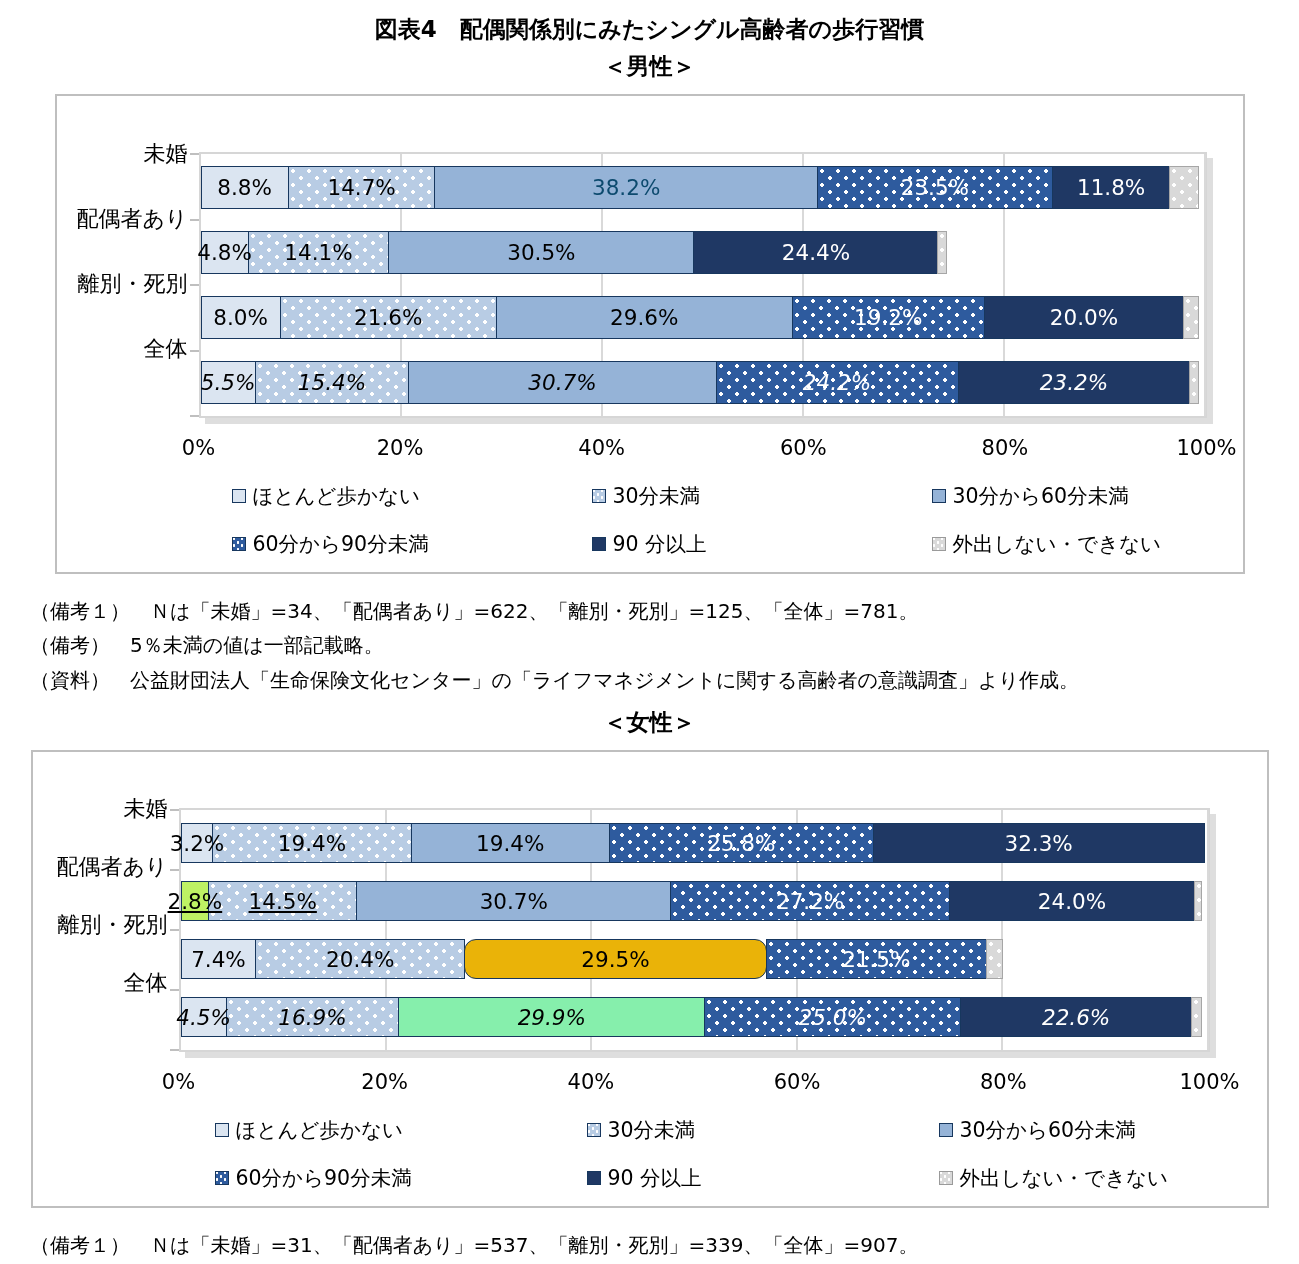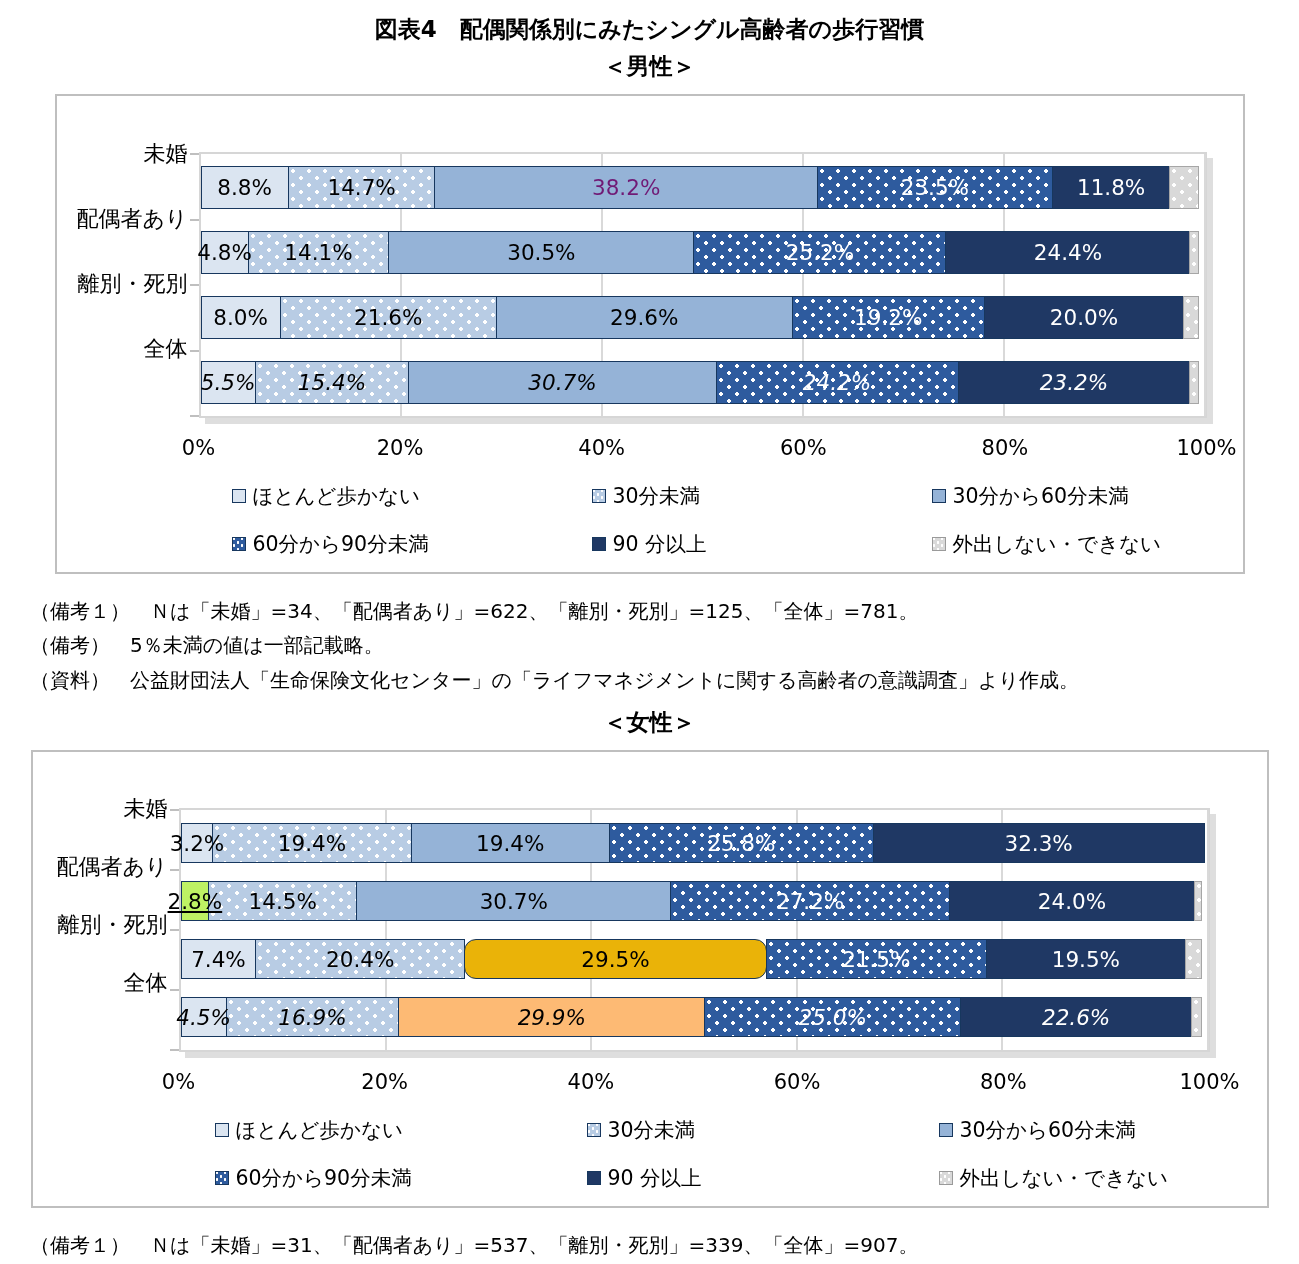--- a/index.html
+++ b/index.html
@@ -113,42 +113,39 @@
             <div class="axis-tickmark" style="top: calc(75% - 1px);"></div>
             <div class="axis-tickmark" style="top: calc(100% - 1px);"></div>
             <div class="bar-row">
               <div class="seg" style="width: 8.8%; background-color: rgb(219, 229, 241);">
                 <span class="val" style="color: rgb(0, 0, 0);">8.8%</span>
               </div>
               <div class="seg dots" style="width: 14.7%; background-color: rgb(184, 204, 228);">
                 <span class="val" style="color: rgb(0, 0, 0);">14.7%</span>
               </div>
               <div class="seg" style="width: 38.2%; background-color: rgb(149, 179, 215);">
-                <span class="val" style="color: #701a75;">38.2%</span>
+                <span class="val" style="color: #0c4a6e;">38.2%</span>
               </div>
               <div class="seg dots" style="width: 23.5%; background-color: rgb(46, 91, 158);">
                 <span class="val" style="color: rgb(255, 255, 255);">23.5%</span>
               </div>
               <div class="seg" style="width: 11.8%; background-color: rgb(31, 56, 100);">
                 <span class="val" style="color: rgb(255, 255, 255);">11.8%</span>
               </div>
               <div class="seg dots" style="width: 3%; background-color: rgb(217, 217, 217); border-color: rgb(166, 166, 166);"></div>
             </div>
             <div class="bar-row">
               <div class="seg" style="width: 4.8%; background-color: rgb(219, 229, 241);">
                 <span class="val" style="color: rgb(0, 0, 0);">4.8%</span>
               </div>
               <div class="seg dots" style="width: 14.1%; background-color: rgb(184, 204, 228);">
                 <span class="val" style="color: rgb(0, 0, 0);">14.1%</span>
               </div>
               <div class="seg" style="width: 30.5%; background-color: rgb(149, 179, 215);">
                 <span class="val" style="color: rgb(0, 0, 0);">30.5%</span>
-              </div>
-              <div class="seg dots" style="width: 25.2%; background-color: rgb(46, 91, 158);">
-                <span class="val" style="color: rgb(255, 255, 255);">25.2%</span>
               </div>
               <div class="seg" style="width: 24.4%; background-color: rgb(31, 56, 100);">
                 <span class="val" style="color: rgb(255, 255, 255);">24.4%</span>
               </div>
               <div class="seg dots" style="width: 1%; background-color: rgb(217, 217, 217); border-color: rgb(166, 166, 166);"></div>
             </div>
             <div class="bar-row">
               <div class="seg" style="width: 8%; background-color: rgb(219, 229, 241);">
                 <span class="val" style="color: rgb(0, 0, 0);">8.0%</span>
               </div>
@@ -264,21 +261,21 @@
               </div>
               <div class="seg" style="width: 32.3%; background-color: rgb(31, 56, 100);">
                 <span class="val" style="color: rgb(255, 255, 255);">32.3%</span>
               </div>
             </div>
             <div class="bar-row">
               <div class="seg" style="width: 2.8%; background-color: #bef264; text-decoration: underline;">
                 <span class="val" style="color: rgb(0, 0, 0);">2.8%</span>
               </div>
               <div class="seg dots" style="width: 14.5%; background-color: rgb(184, 204, 228);">
-                <span class="val" style="color: rgb(0, 0, 0);">14.5%</span>
+                <span class="val" style="color: rgb(0, 0, 0); text-decoration: underline;">14.5%</span>
               </div>
               <div class="seg" style="width: 30.7%; background-color: rgb(149, 179, 215);">
                 <span class="val" style="color: rgb(0, 0, 0);">30.7%</span>
               </div>
               <div class="seg dots" style="width: 27.2%; background-color: rgb(46, 91, 158);">
                 <span class="val" style="color: rgb(255, 255, 255);">27.2%</span>
               </div>
               <div class="seg" style="width: 24%; background-color: rgb(31, 56, 100);">
                 <span class="val" style="color: rgb(255, 255, 255);">24.0%</span>
               </div>
@@ -290,33 +287,30 @@
               </div>
               <div class="seg dots" style="width: 20.4%; background-color: rgb(184, 204, 228);">
                 <span class="val" style="color: rgb(0, 0, 0);">20.4%</span>
               </div>
               <div class="seg" style="width: 29.5%; background-color: #eab308; border-radius: 12px;">
                 <span class="val" style="color: rgb(0, 0, 0);">29.5%</span>
               </div>
               <div class="seg dots" style="width: 21.5%; background-color: rgb(46, 91, 158);">
                 <span class="val" style="color: rgb(255, 255, 255);">21.5%</span>
               </div>
-              <div class="seg" style="width: 19.5%; background-color: rgb(31, 56, 100);">
-                <span class="val" style="color: rgb(255, 255, 255);">19.5%</span>
-              </div>
               <div class="seg dots" style="width: 1.7%; background-color: rgb(217, 217, 217); border-color: rgb(166, 166, 166);"></div>
             </div>
             <div class="bar-row">
               <div class="seg" style="width: 4.5%; background-color: rgb(219, 229, 241);">
                 <span class="val" style="color: rgb(0, 0, 0);">4.5%</span>
               </div>
               <div class="seg dots" style="width: 16.9%; background-color: rgb(184, 204, 228);">
                 <span class="val" style="color: rgb(0, 0, 0);">16.9%</span>
               </div>
-              <div class="seg" style="width: 29.9%; background-color: #fdba74;">
+              <div class="seg" style="width: 29.9%; background-color: #86efac;">
                 <span class="val" style="color: rgb(0, 0, 0);">29.9%</span>
               </div>
               <div class="seg dots" style="width: 25%; background-color: rgb(46, 91, 158);">
                 <span class="val" style="color: rgb(255, 255, 255);">25.0%</span>
               </div>
               <div class="seg" style="width: 22.6%; background-color: rgb(31, 56, 100);">
                 <span class="val" style="color: rgb(255, 255, 255);">22.6%</span>
               </div>
               <div class="seg dots" style="width: 1.1%; background-color: rgb(217, 217, 217); border-color: rgb(166, 166, 166);"></div>
             </div>

